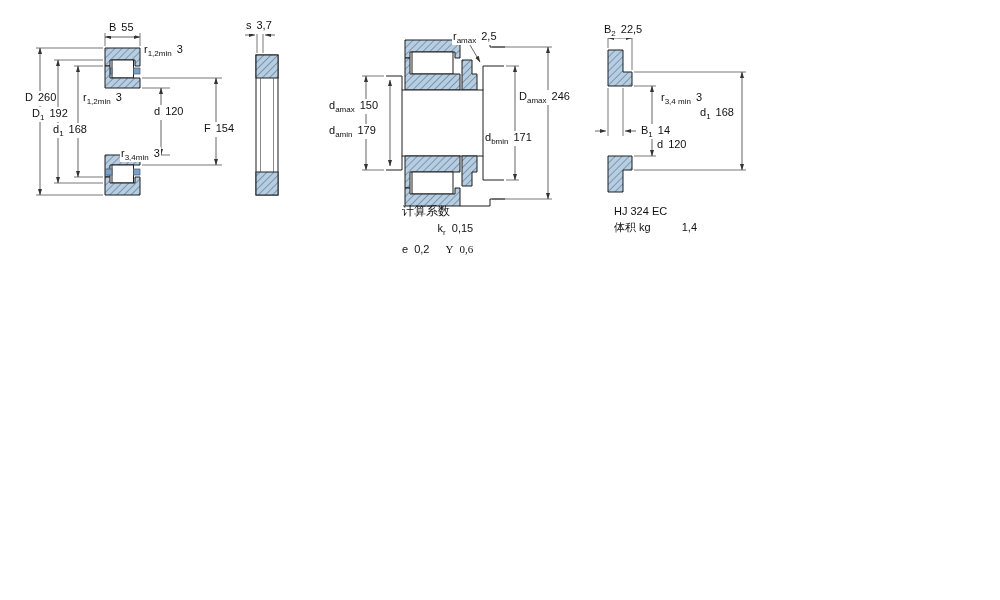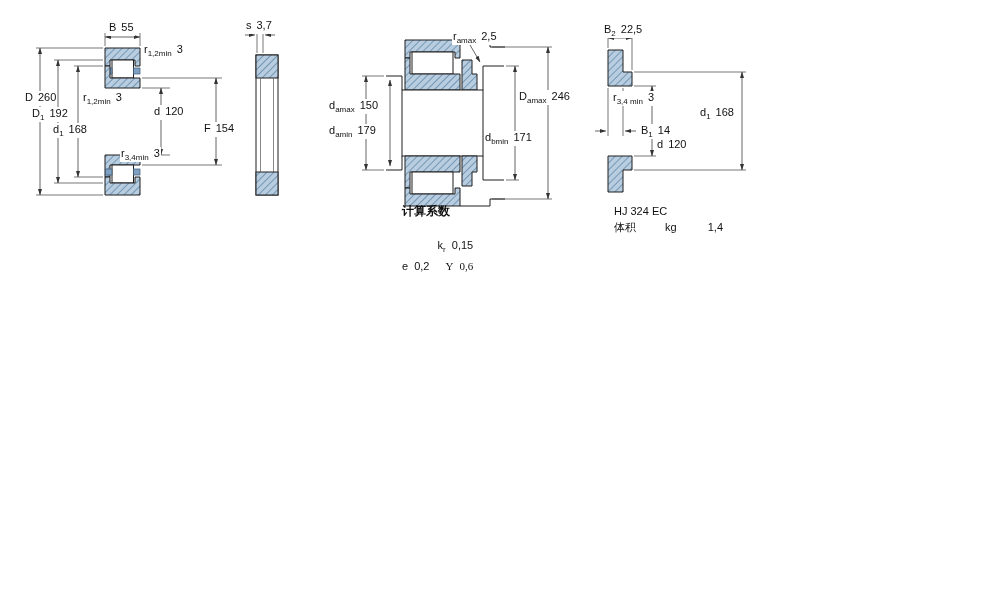--- a/index.html
+++ b/index.html
@@ -19,27 +19,27 @@
     position: absolute;
     font-size: 11px; line-height: 13px;
     background: #ffffff; padding: 0 1px;
     white-space: nowrap;
   }
   .lbl sub { font-size: 8px; line-height: 1; }
   .lbl .val { margin-left: 5px; }
 
   
   .tblock { position: absolute; font-size: 11px; line-height: 14px; }
-  .tb-title { font-weight: bold; font-size: 12px; margin-bottom: 20px; }
+  .tb-title { font-weight: normal; font-size: 12px; margin-bottom: 3px; }
   .tb-title2 { font-size: 11px; }
   .tb-row { margin-top: 2px; text-align: right; }
   .tb-row sub { font-size: 8px; }
   .tb-row .val { margin-left: 6px; }
   .fpair.y { margin-left: 13px; font-family: Liberation Serif, serif; }
-  .mu { margin-left: 26px; }
+  .mu { }
   .mv { margin-left: 28px; }
 
   
   .part { fill: none; stroke: #1f1f1f; stroke-width: 1; }
   .hatched { fill: url(#hatch); stroke: #1f1f1f; stroke-width: 1; }
   .whitepart { fill: #ffffff; stroke: #1f1f1f; stroke-width: 1; }
   .cage { fill: #7fa0c0; stroke: #3a5a78; stroke-width: 0.7; }
   .dim { stroke: #3c3c3c; stroke-width: 0.8; fill: none; }
   .ext { stroke: #3c3c3c; stroke-width: 0.7; fill: none; }
   .innerline { stroke: #555; stroke-width: 0.7; fill: none; }
@@ -192,21 +192,21 @@
 
   <span class="lbl" style="left:245px; top:19px"><span>s</span><sub></sub><span class="val">3,7</span></span>
 
   <span class="lbl" style="left:452px; top:30px"><span>r</span><sub>amax</sub><span class="val">2,5</span></span>
   <span class="lbl" style="left:328px; top:99px"><span>d</span><sub>amax</sub><span class="val">150</span></span>
   <span class="lbl" style="left:328px; top:124px"><span>d</span><sub>amin</sub><span class="val">179</span></span>
   <span class="lbl" style="left:518px; top:90px"><span>D</span><sub>amax</sub><span class="val">246</span></span>
   <span class="lbl" style="left:484px; top:131px"><span>d</span><sub>bmin</sub><span class="val">171</span></span>
 
   <span class="lbl" style="left:603px; top:23px"><span>B</span><sub>2</sub><span class="val">22,5</span></span>
-  <span class="lbl" style="left:612px; top:91px"><span>r</span><sub>3,4 min</sub><span class="val">3</span></span>
+  <span class="lbl" style="left:660px; top:91px"><span>r</span><sub>3,4 min</sub><span class="val">3</span></span>
   <span class="lbl" style="left:699px; top:106px"><span>d</span><sub>1</sub><span class="val">168</span></span>
   <span class="lbl" style="left:640px; top:124px"><span>B</span><sub>1</sub><span class="val">14</span></span>
   <span class="lbl" style="left:656px; top:138px"><span>d</span><sub></sub><span class="val">120</span></span>
 
   <div class="tblock" style="left:402px; top:204px">
     <div class="tb-title">计算系数</div>
     <div class="tb-row"><span>k</span><sub>r</sub><span class="val">0,15</span></div>
     <div class="tb-row">
       <span class="fpair"><span>e</span><sub></sub><span class="val">0,2</span></span>
       <span class="fpair y"><span>Y</span><sub></sub><span class="val">0,6</span></span>

